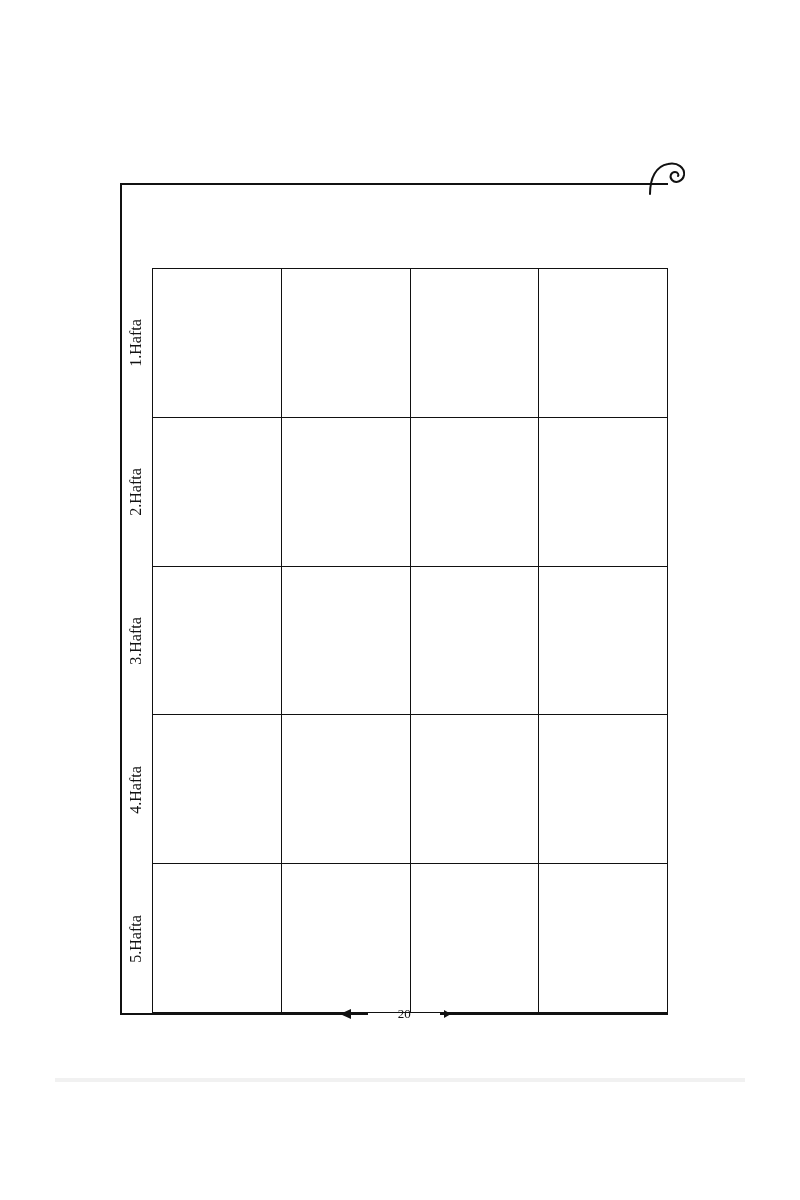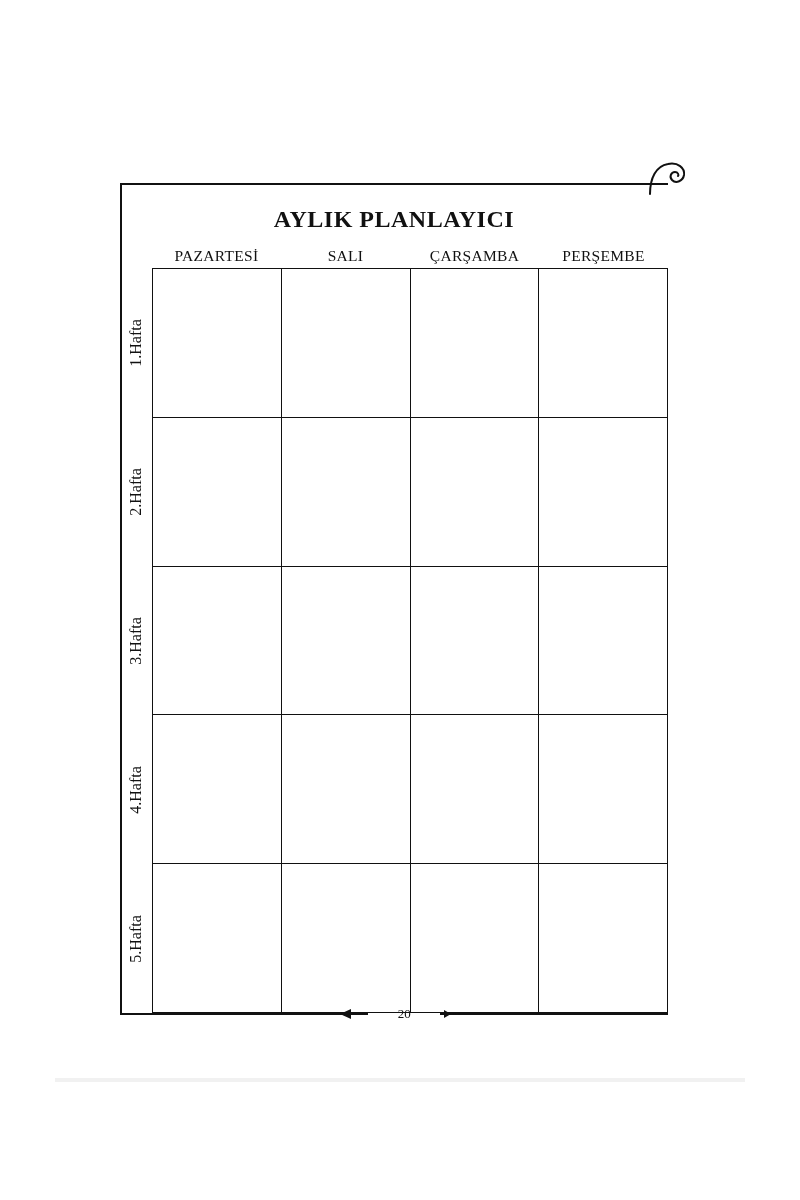--- a/index.html
+++ b/index.html
@@ -194,28 +194,21 @@
   <div class="page-bottom-band"></div>
 
   <div class="frame"></div>
   <div class="frame-bottom"></div>
   <div class="frame-bottom-right"></div>
 
   <svg class="curl" viewBox="0 0 40 36">
     <path d="M2 34 C 2 18, 8 6, 20 4 C 30 2, 37 8, 36 15 C 35 21, 28 24, 24 20 C 21 17, 23 12, 27 12 C 30 12, 31 15, 30 16" fill="none" stroke="#111" stroke-width="2" stroke-linecap="round"></path>
   </svg>
 
-  <div class="title">AYLIK PLANLAYICI</div>
-
-  <div class="day-headers">
-    <div class="day-header">PAZARTESİ</div>
-    <div class="day-header">SALI</div>
-    <div class="day-header">ÇARŞAMBA</div>
-    <div class="day-header">PERŞEMBE</div>
-  </div>
+
 
   <div class="week-labels">
     <div class="week-label" style="top:0px">
         <span>1.Hafta</span>
       </div>
     <div class="week-label" style="top:149px">
         <span>2.Hafta</span>
       </div>
     <div class="week-label" style="top:298px">
         <span>3.Hafta</span>

